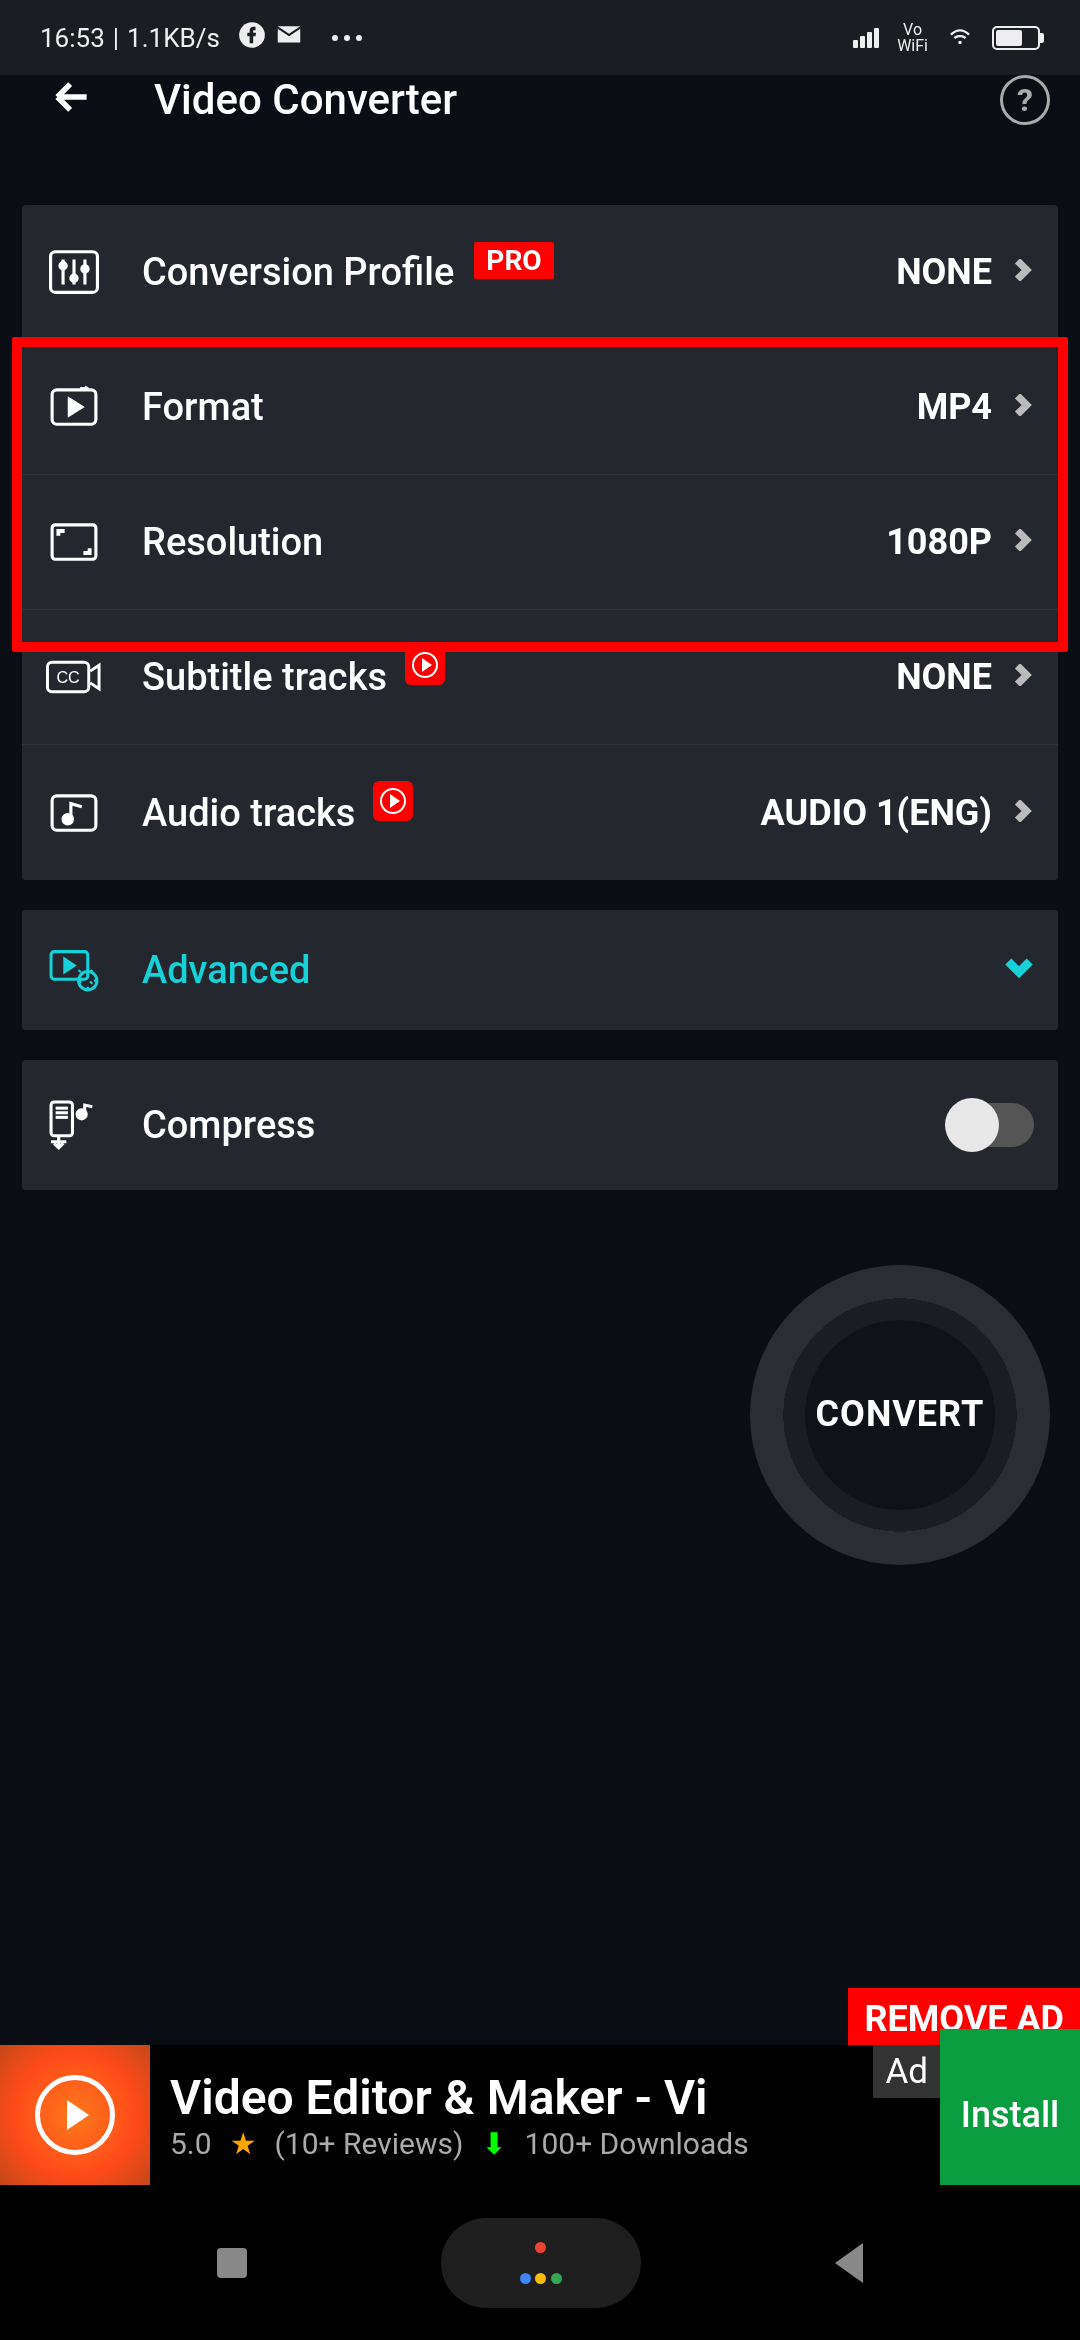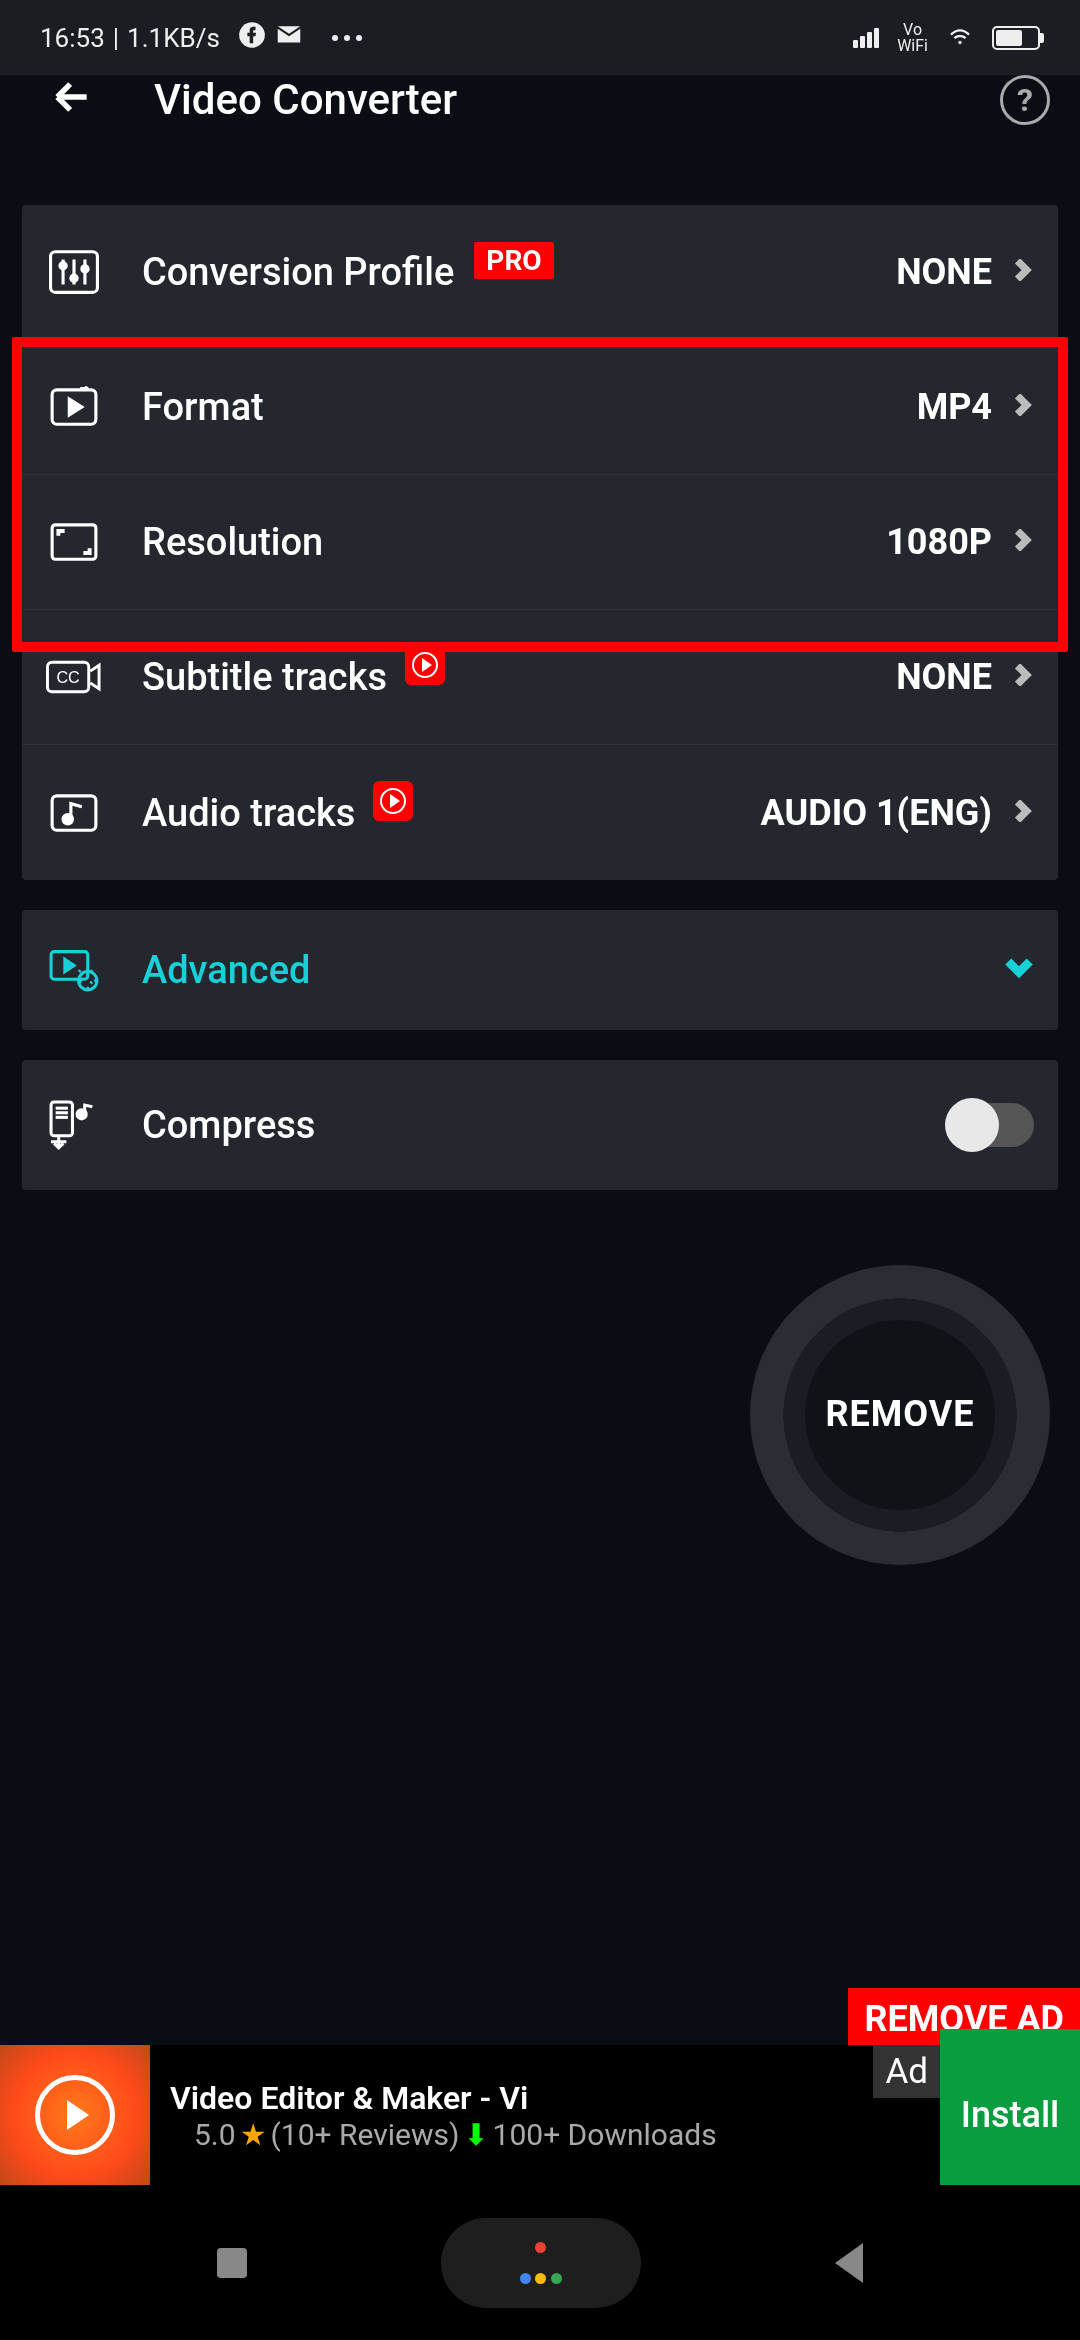--- a/index.html
+++ b/index.html
@@ -193,22 +193,22 @@
   }
   .ad-icon-inner{
     width:80px;height:80px;border:5px solid #fff;border-radius:50%;
     display:flex;align-items:center;justify-content:center;
     position:relative;
   }
   .ad-icon-inner::before{
     content:'';width:0;height:0;border-left:22px solid #fff;border-top:15px solid transparent;border-bottom:15px solid transparent;margin-left:6px;
   }
   .ad-text { flex:1; padding-left:20px; overflow:hidden; }
-  .ad-title { font-size:32px; font-weight:600; white-space:nowrap; overflow:hidden; }
-  .ad-meta { font-size:30px; color:#aaa; white-space:nowrap; display:flex; align-items:center; gap:4px;margin-left:24px;}
+  .ad-title { font-size:48px; font-weight:600; white-space:nowrap; overflow:hidden; }
+  .ad-meta { font-size:30px; color:#aaa; white-space:nowrap; display:flex; align-items:center; gap:18px;}
   .ad-badge { background:#333; color:#fff; font-size:35px; padding:6px 12px; position:absolute; right: 140px; top:0;}
   .install-btn {
     width: 140px; height:172px;
     background:#0a9d3f;
     color:#fff; font-size:36px; font-weight:500;
     display:flex; align-items:center; justify-content:center;
   }
   
   
   .nav-bar {
@@ -434,21 +434,21 @@
       <span>Compress</span>
     </div>
     <div class="toggle">
       <div class="toggle-thumb"></div>
     </div>
   </div>
 </div>
 
 <div class="convert-wrap">
   <div class="convert-outer">
-    <div class="convert-inner">REMOVE</div>
+    <div class="convert-inner">CONVERT</div>
   </div>
 </div>
 
 <div class="remove-ad">REMOVE AD</div>
 
 <div class="ad-banner">
   <div class="ad-icon">
     <div class="ad-icon-inner"></div>
   </div>
   <div class="ad-text">

